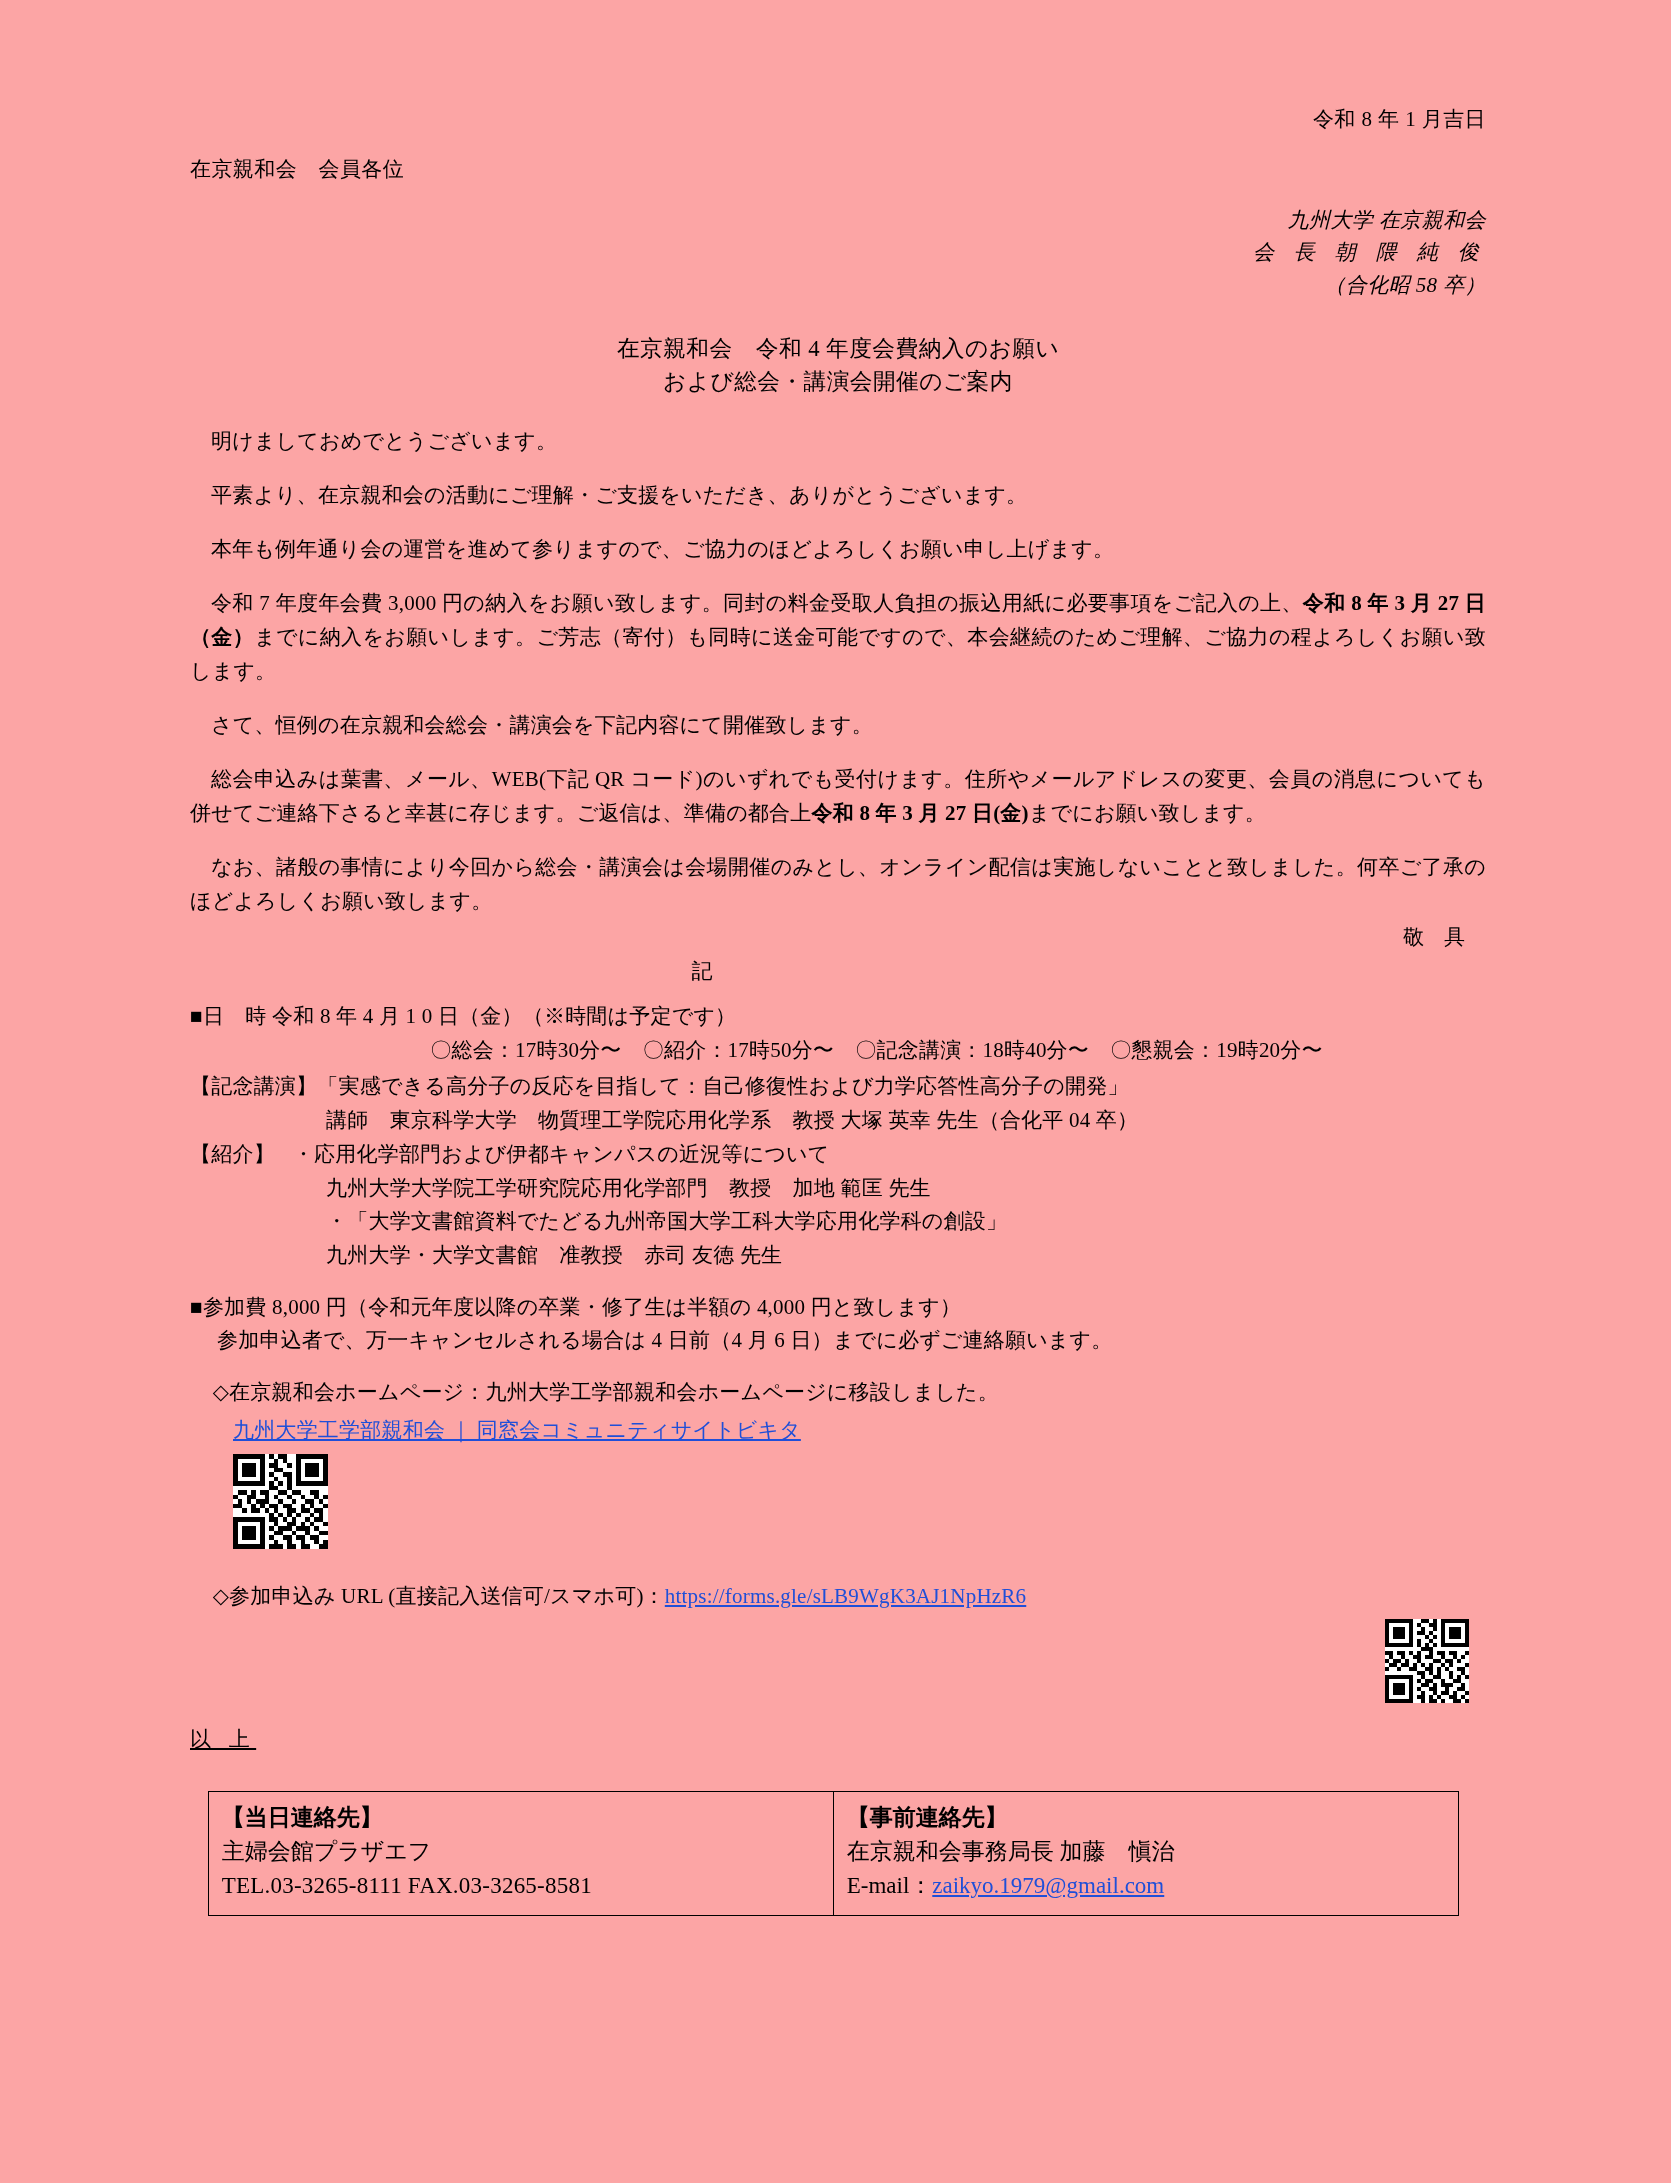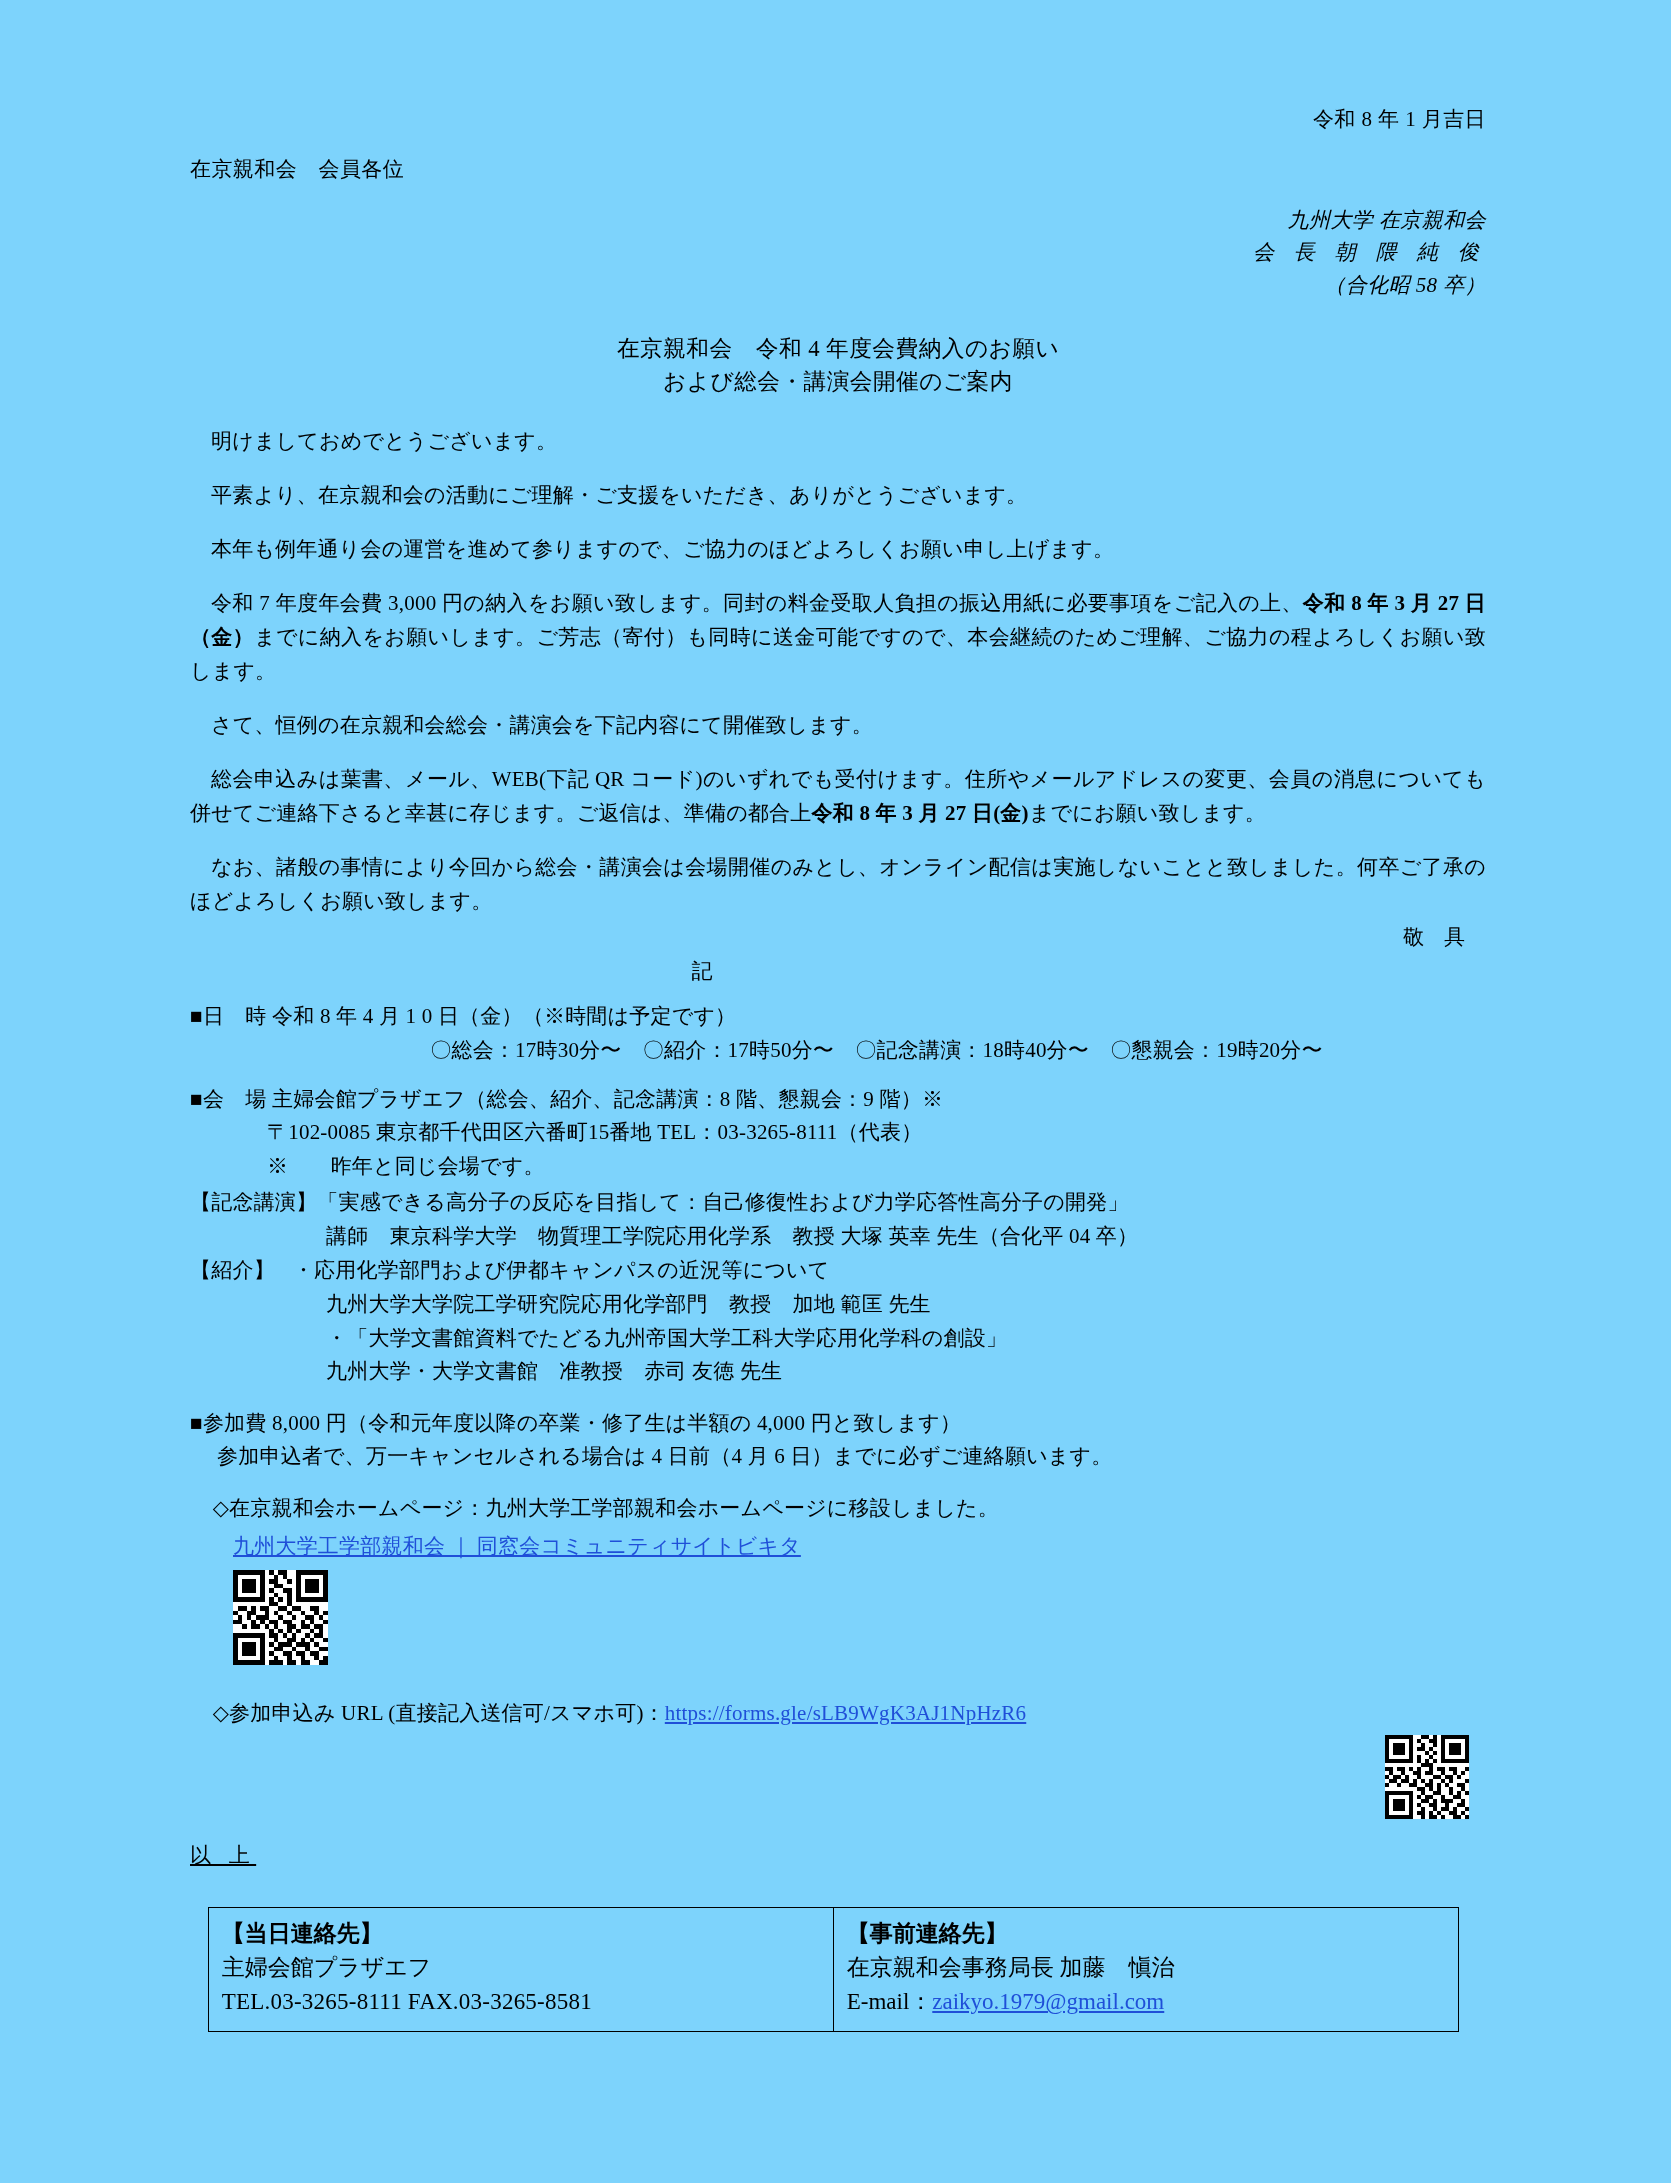--- a/index.html
+++ b/index.html
@@ -8,21 +8,21 @@
     background: #ffffff;
   }
   body {
     font-family: "Liberation Serif", "DejaVu Serif", serif;
     color: #000000;
   }
   .page {
     position: relative;
     width: 1672px;
     height: 2183px;
-    background: #7dd3fc;
+    background: #fca5a5;
     box-sizing: border-box;
     padding: 0;
     overflow: hidden;
   }
   .inner {
     position: absolute;
     left: 190px;
     top: 104px;
     width: 1296px;
   }
@@ -207,28 +207,20 @@
     <div class="ki">記</div>
 
     <div class="section">
       <div>
         <span>■日　時</span>
         <span>令和 8 年 4 月 1 0 日（金）（※時間は予定です）</span>
       </div>
       <div class="sub">〇総会：17時30分〜　〇紹介：17時50分〜　〇記念講演：18時40分〜　〇懇親会：19時20分〜</div>
     </div>
 
-    <div class="section">
-      <div>
-        <span>■会　場</span>
-        <span>主婦会館プラザエフ（総会、紹介、記念講演：8 階、懇親会：9 階）※</span>
-      </div>
-      <div class="sub2" style="padding-left:77px">〒102-0085 東京都千代田区六番町15番地  TEL：03-3265-8111（代表）</div>
-      <div class="sub2" style="padding-left:77px">※　　昨年と同じ会場です。</div>
-    </div>
 
     <div class="section" style="margin-top:2.7px">
       <div class="hang2">
         <span>【記念講演】</span><span>「実感できる高分子の反応を目指して：自己修復性および力学応答性高分子の開発」</span>
       </div>
       <div style="padding-left:136px">講師　東京科学大学　物質理工学院応用化学系　教授 大塚 英幸 先生（合化平 04 卒）</div>
     </div>
 
     <div class="section" style="margin-top:0.9px">
       <div class="hang2">

